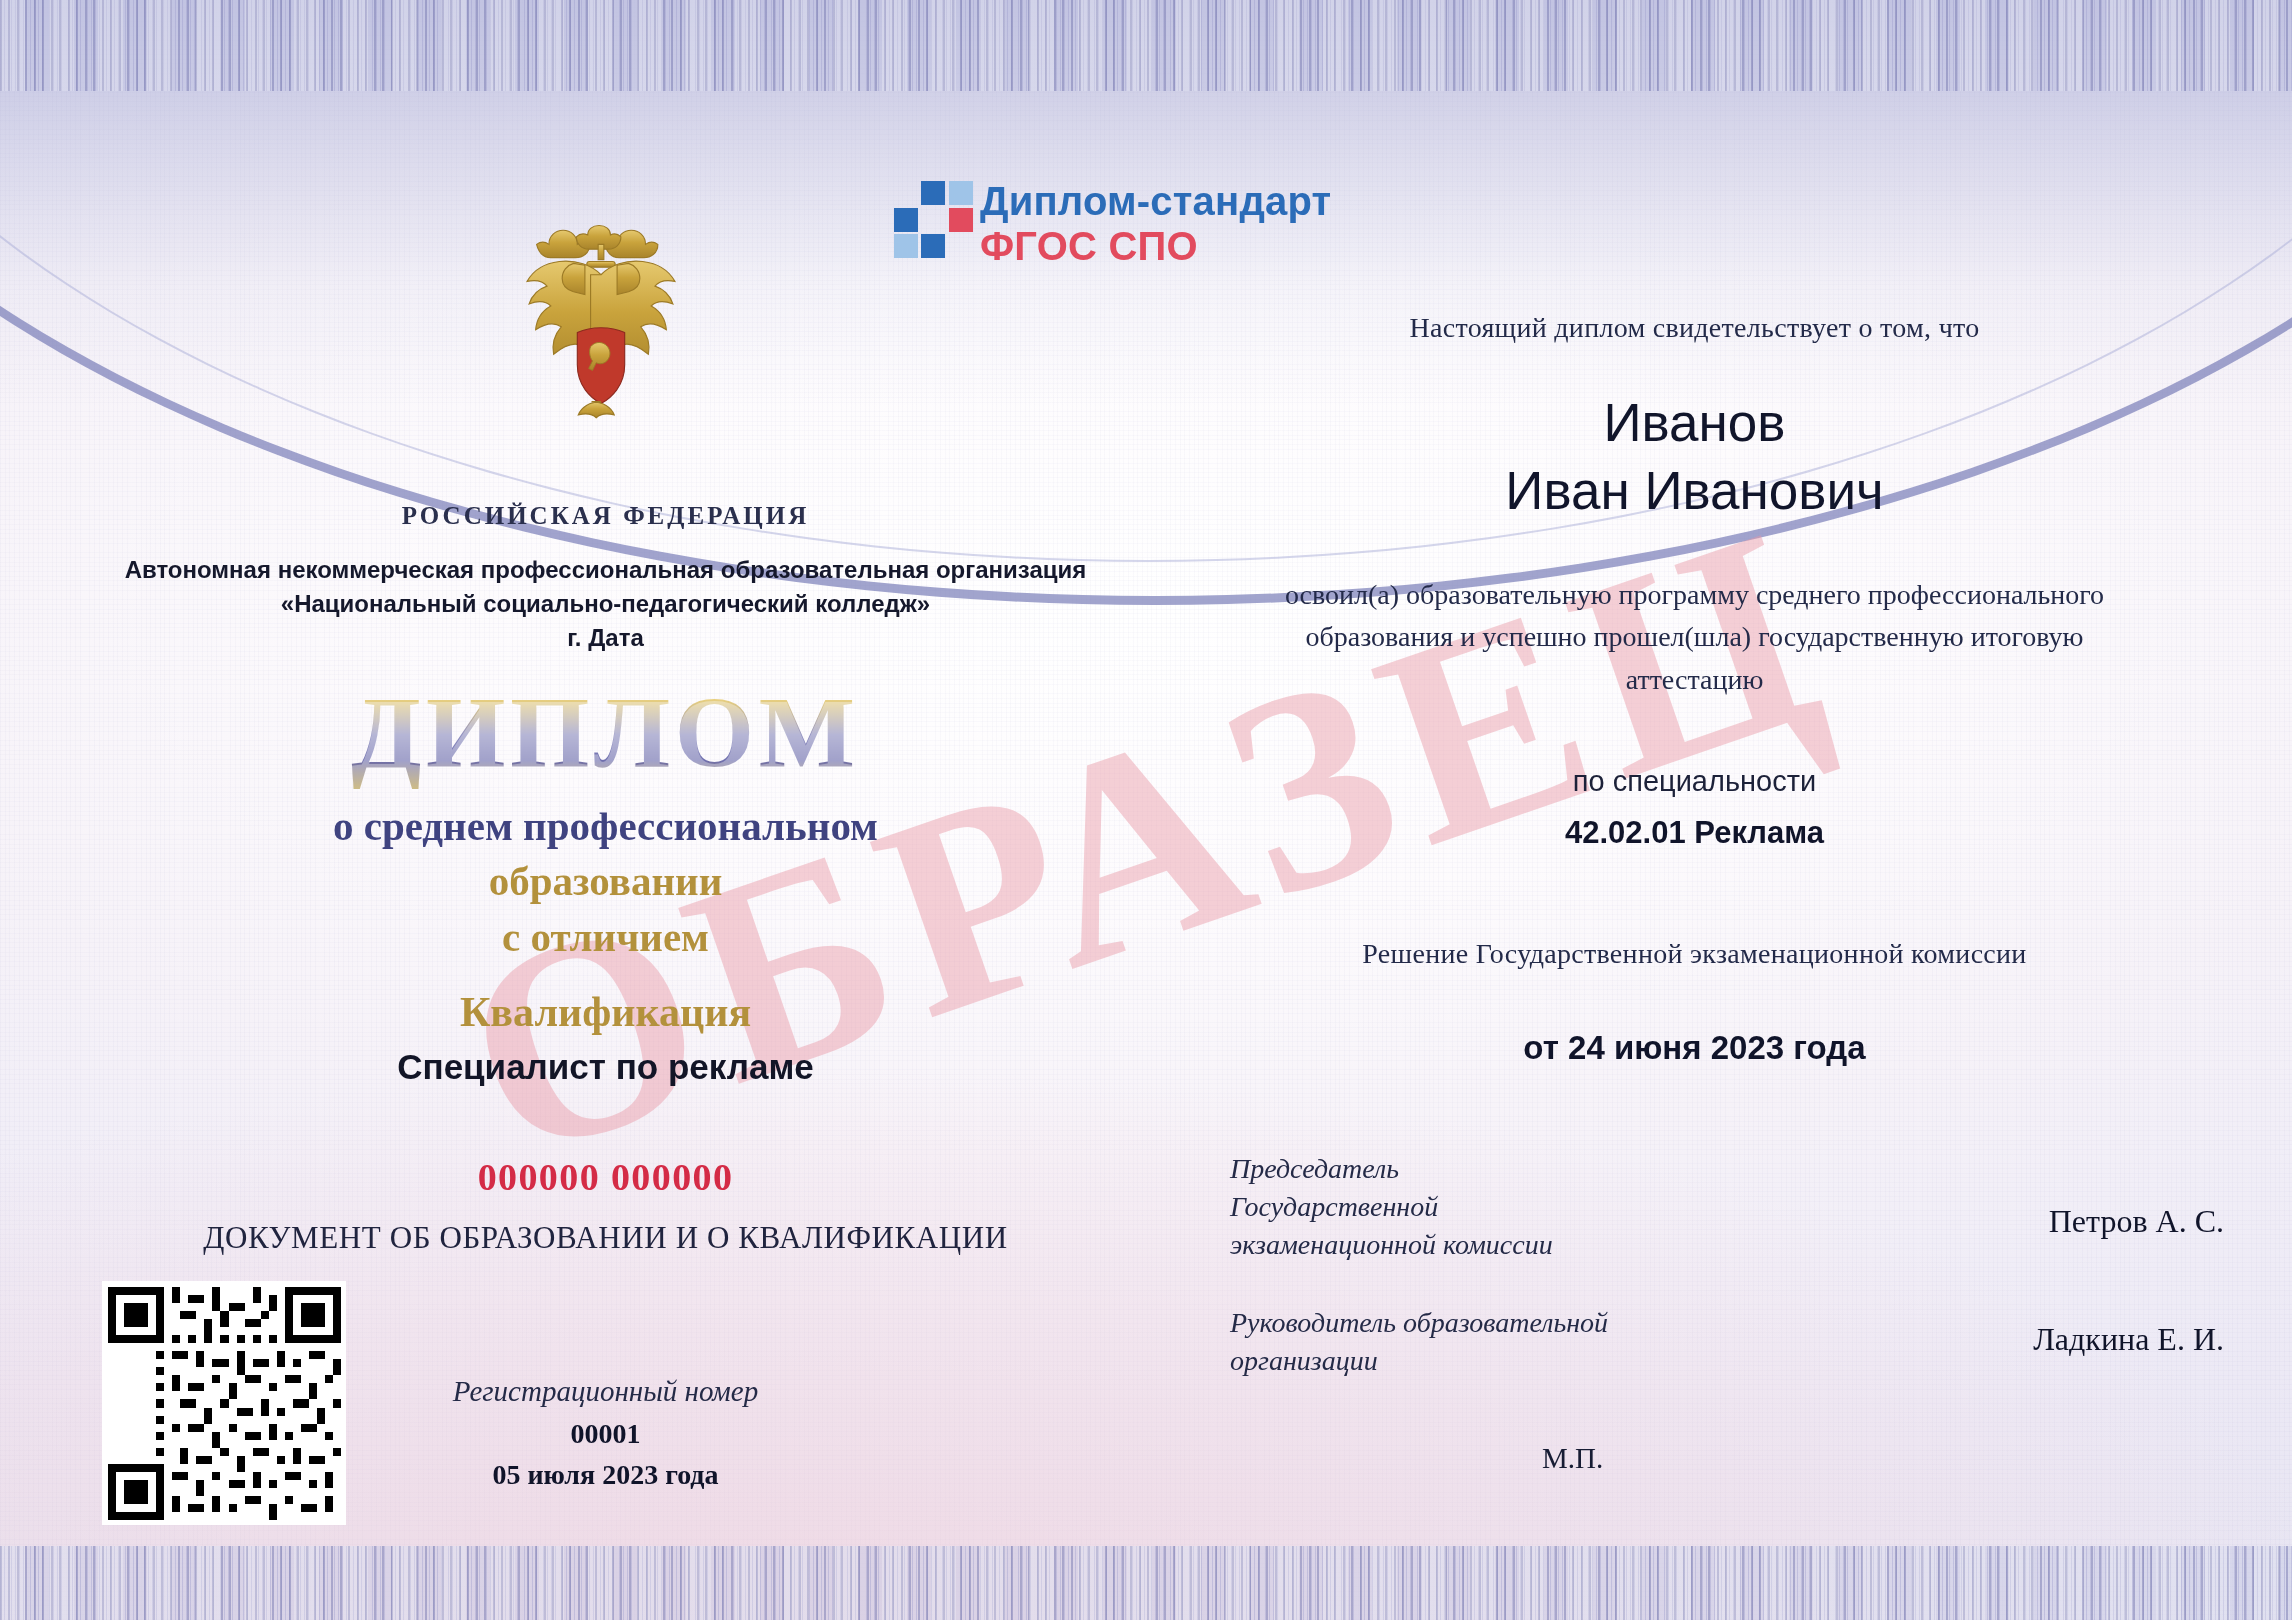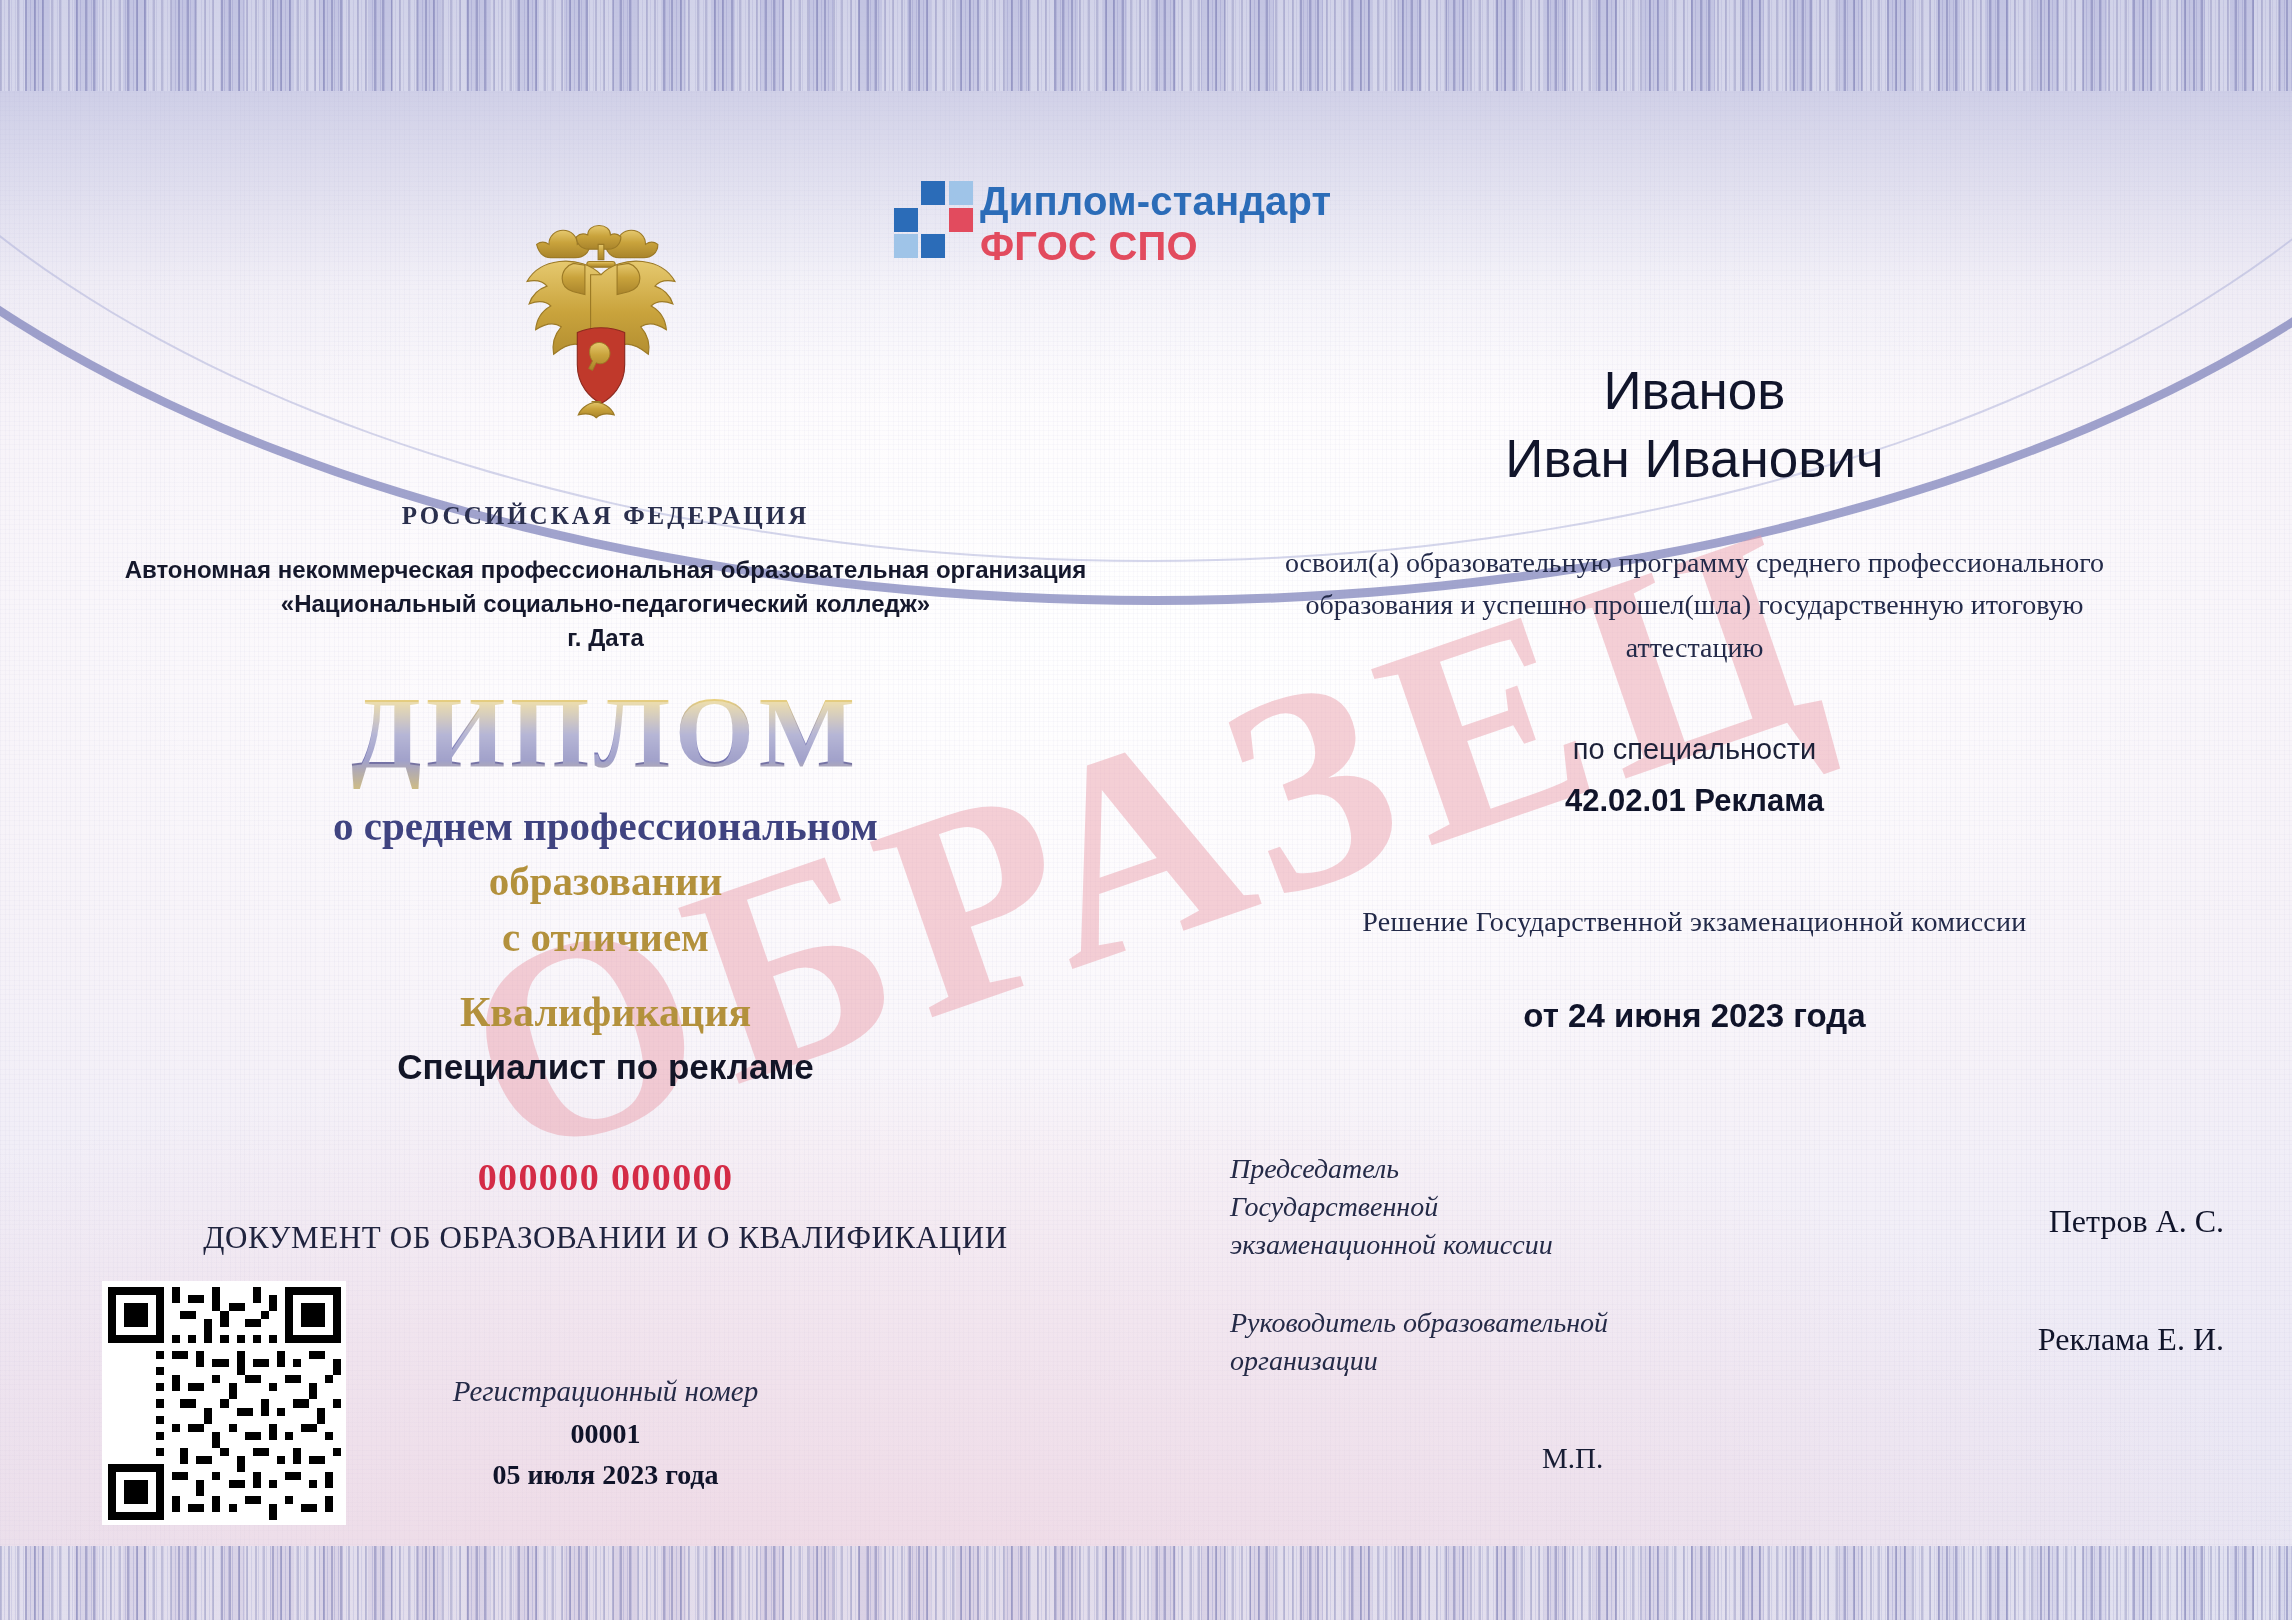--- a/index.html
+++ b/index.html
@@ -551,20 +551,21 @@
         <rect x="17" y="26" width="2" height="1"></rect>
           <rect x="20" y="27" width="1" height="2"></rect>
         <rect x="22" y="26" width="1" height="1"></rect>
           <rect x="24" y="27" width="2" height="1"></rect>
         <rect x="27" y="26" width="1" height="2"></rect>
       </g>
     </svg>
   </div>
 
   <div class="right-col">
+    <div class="r-intro">Настоящий диплом свидетельствует о том, что</div>
     <div class="r-name">
       <div>Иванов</div>
       <div>Иван Иванович</div>
     </div>
     <div class="r-body">
       <div>освоил(а) образовательную программу среднего профессионального</div>
       <div>образования и успешно прошел(шла) государственную итоговую</div>
       <div>аттестацию</div>
     </div>
     <div class="r-spec-label">по специальности</div>
@@ -580,19 +581,19 @@
         <div>Государственной</div>
         <div>экзаменационной комиссии</div>
       </div>
       <div class="sign-name">Петров А. С.</div>
     </div>
     <div class="sign-row second">
       <div class="sign-role">
         <div>Руководитель образовательной</div>
         <div>организации</div>
       </div>
-      <div class="sign-name">Реклама Е. И.</div>
+      <div class="sign-name">Ладкина Е. И.</div>
     </div>
     <div class="mp">М.П.</div>
   </div>
 
 </div>
 
 
 </body></html>

